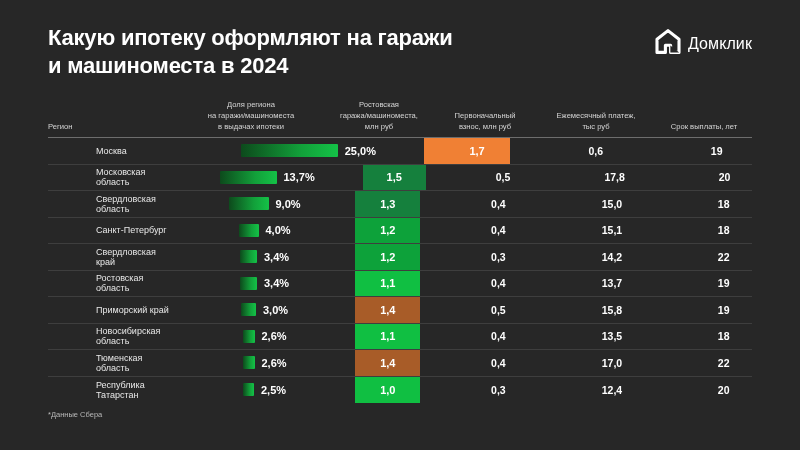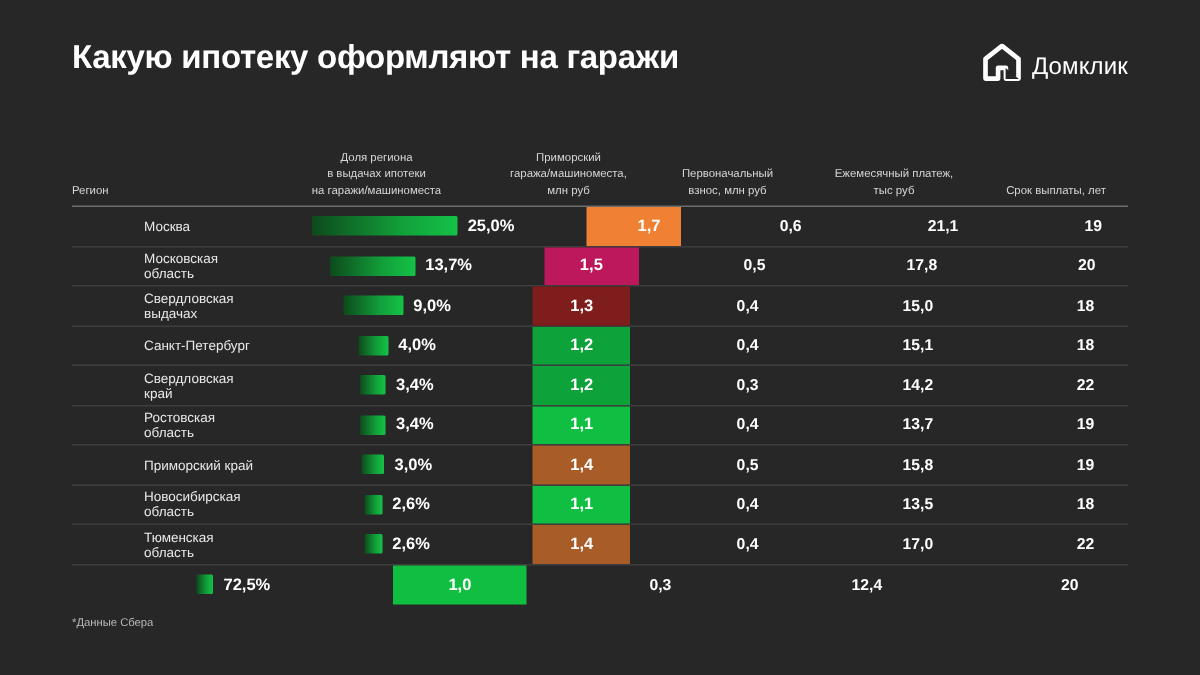--- a/index.html
+++ b/index.html
@@ -135,20 +135,21 @@
   }
 </style>
 </head>
 <body>
 
 <div class="infographic">
 
   <div class="top">
     <div class="title">
       <div>Какую ипотеку оформляют на гаражи</div>
+      <div>и машиноместа в 2024</div>
     </div>
 
     <div class="brand">
       <span class="brand-mark">
         <svg width="26" height="26" viewBox="0 0 26 26" aria-hidden="true">
           <path d="M13 1.6 L24 10.2 L24 23.4 L15.6 23.4 L15.6 16.2 L10.4 16.2 L10.4 23.4 L2 23.4 L2 10.2 Z" fill="none" stroke="#ffffff" stroke-width="3.1" stroke-linejoin="round"></path>
           <path d="M15.4 16.4 L24.2 23.6 L15.4 23.6 Z" fill="#272727"></path>
         </svg>
       </span>
       <span class="brand-name">Домклик</span>
@@ -156,25 +157,25 @@
   </div>
 
   <div class="table">
 
     <div class="thead">
       <div class="th left c-region">
         <div>Регион</div>
       </div>
       <div class="th c-share">
         <div>Доля региона</div>
+        <div>на гаражи/машиноместа</div>
         <div>в выдачах ипотеки</div>
-        <div>на гаражи/машиноместа</div>
       </div>
       <div class="th c-cost">
-        <div>Приморский</div>
+        <div>Ростовская</div>
         <div>гаража/машиноместа,</div>
         <div>млн руб</div>
       </div>
       <div class="th c-down">
         <div>Первоначальный</div>
         <div>взнос, млн руб</div>
       </div>
       <div class="th c-month">
         <div>Ежемесячный платеж,</div>
         <div>тыс руб</div>
@@ -186,41 +187,40 @@
 
     <div id="tbody">
         <div class="row">
           <div class="cell region c-region">Москва</div>
           <div class="cell share c-share">
             <div class="bar" style="width: 97px;"></div>
             <span class="share-val">25,0%</span>
           </div>
           <div class="cell cost c-cost" style="background: rgb(240, 128, 52); padding-left: 20px;">1,7</div>
           <div class="cell c-down">0,6</div>
-          <div class="cell c-month">21,1</div>
           <div class="cell c-term">19</div>
         </div>
         <div class="row">
           <div class="cell region c-region">Московская область</div>
           <div class="cell share c-share">
             <div class="bar" style="width: 57px;"></div>
             <span class="share-val">13,7%</span>
           </div>
-          <div class="cell cost c-cost" style="background: #be185d;">1,5</div>
+          <div class="cell cost c-cost" style="background: #15803d;">1,5</div>
           <div class="cell c-down">0,5</div>
           <div class="cell c-month">17,8</div>
           <div class="cell c-term">20</div>
         </div>
         <div class="row">
-          <div class="cell region c-region">Свердловская выдачах</div>
+          <div class="cell region c-region">Свердловская область</div>
           <div class="cell share c-share">
             <div class="bar" style="width: 40px;"></div>
             <span class="share-val">9,0%</span>
           </div>
-          <div class="cell cost c-cost" style="background: #7f1d1d;">1,3</div>
+          <div class="cell cost c-cost" style="background: #15803d;">1,3</div>
           <div class="cell c-down">0,4</div>
           <div class="cell c-month">15,0</div>
           <div class="cell c-term">18</div>
         </div>
         <div class="row">
           <div class="cell region c-region">Санкт-Петербург</div>
           <div class="cell share c-share">
             <div class="bar" style="width: 20px;"></div>
             <span class="share-val">4,0%</span>
           </div>
@@ -278,23 +278,24 @@
           <div class="cell share c-share">
             <div class="bar" style="width: 12px;"></div>
             <span class="share-val">2,6%</span>
           </div>
           <div class="cell cost c-cost" style="background: rgb(168, 92, 40);">1,4</div>
           <div class="cell c-down">0,4</div>
           <div class="cell c-month">17,0</div>
           <div class="cell c-term">22</div>
         </div>
         <div class="row">
+          <div class="cell region c-region">Республика Татарстан</div>
           <div class="cell share c-share">
             <div class="bar" style="width: 11px;"></div>
-            <span class="share-val">72,5%</span>
+            <span class="share-val">2,5%</span>
           </div>
           <div class="cell cost c-cost" style="background: rgb(16, 191, 66);">1,0</div>
           <div class="cell c-down">0,3</div>
           <div class="cell c-month">12,4</div>
           <div class="cell c-term">20</div>
         </div>
       </div>
   </div>
 
   <div class="footnote">*Данные Сбера</div>

